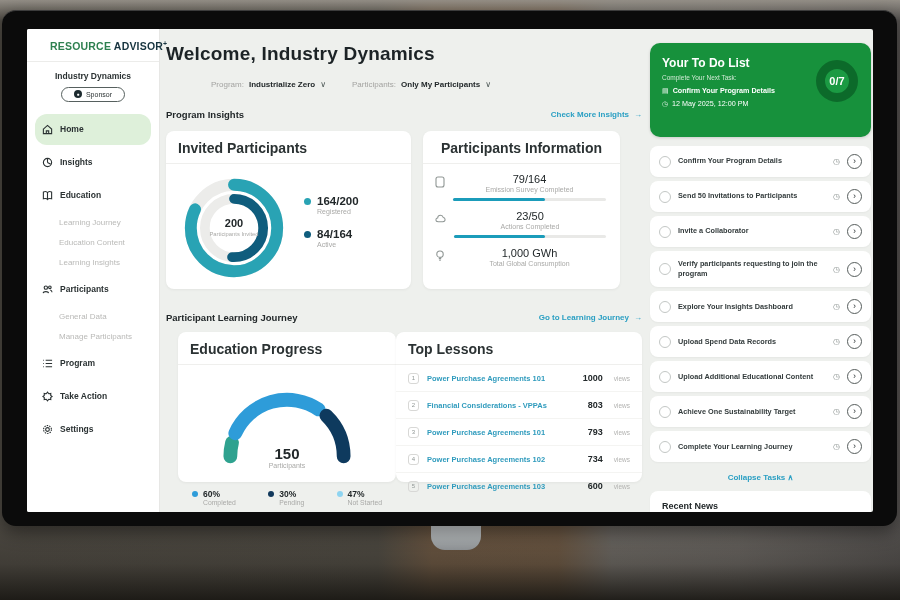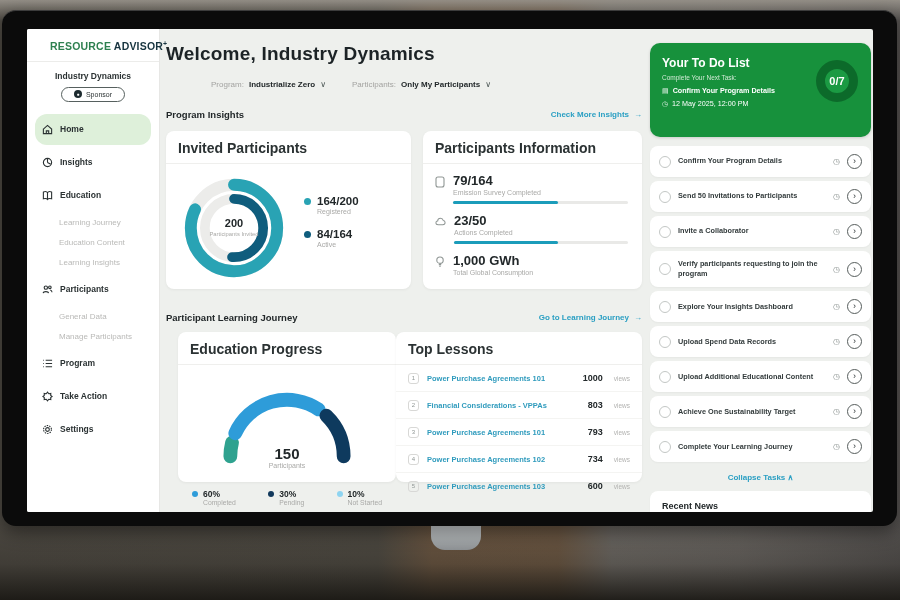--- a/index.html
+++ b/index.html
@@ -77,21 +77,21 @@
   .donut-center .dv { font-size:11px; font-weight:bold; color:#22282a; }
   .donut-center .dl { font-size:5.8px; color:#a9a9a7; line-height:1.3; margin-top:2px; width:50px; }
   .leg-item { display:flex; gap:6px; margin-bottom:13px; }
   .leg-dot { width:7px; height:7px; border-radius:50%; margin-top:3px; }
   .leg-val { font-size:11.5px; font-weight:bold; color:#22282a; }
   .leg-lab { font-size:7px; color:#a9a9a7; margin-top:1px; }
   
   .stat { display:flex; gap:8px; padding:9px 14px 0 12px; }
   .stat-ic { color:#8f9694; margin-top:3px; }
   .stat-body { flex:1; }
-  .stat-val { font-size:13px; font-weight:bold; color:#22282a; }
+  .stat-val { font-size:11px; font-weight:normal; color:#22282a; }
   .stat-lab { font-size:7px; color:#a9a9a7; margin:1px 0 5px 0; }
   .bar { height:3px; border-radius:2px; background:#e9e9e7; width:100%; }
   .bar-fill { height:3px; border-radius:2px; background:#1b9cba; }
   
   .gauge-wrap { position:relative; width:170px; margin:14px auto 8px auto; }
   .gauge-wrap svg { width:170px; height:90px; display:block; }
   .gauge-center { position:absolute; left:0; right:0; bottom:0; text-align:center; }
   .gauge-center .gv { font-size:15px; font-weight:bold; color:#22282a; }
   .gauge-center .gl { font-size:7px; color:#a9a9a7; }
   .gauge-leg { display:flex; justify-content:space-between; padding:12px 14px 0 14px; }
@@ -264,21 +264,21 @@
               <span class="leg-dot" style="background: rgb(15, 93, 125);"></span>
               <span>
                 <div class="leg-val">84/164</div>
                 <div class="leg-lab">Active</div>
               </span>
             </div>
           </div>
         </div>
       </div>
 
-      <div class="card" style="left:257px; top:102px; width:219px; height:158px;">
+      <div class="card" style="left:257px; top:102px; width:197px; height:158px;text-align:center;">
         <div class="card-title">Participants Information</div>
         <div class="card-hr"></div>
         <div class="stat">
           <svg class="stat-ic" width="10" height="12" viewBox="0 0 10 12" fill="none" stroke="#8f9694" stroke-width="1.1">
               <rect x="1" y="1" width="8" height="10" rx="2"></rect>
             </svg>
           <div class="stat-body">
             <div class="stat-val">79/164</div>
             <div class="stat-lab">Emission Survey Completed</div>
             <div class="bar">
@@ -343,21 +343,21 @@
           <div class="gl-item">
             <span class="gl-dot" style="background: rgb(18, 57, 92);"></span>
             <span>
                 <div class="gl-val">30%</div>
                 <div class="gl-lab">Pending</div>
               </span>
           </div>
           <div class="gl-item">
             <span class="gl-dot" style="background: rgb(142, 212, 241);"></span>
             <span>
-                <div class="gl-val">10%</div>
+                <div class="gl-val">47%</div>
                 <div class="gl-lab">Not Started</div>
               </span>
           </div>
         </div>
       </div>
 
       <div class="card" style="left:230px; top:303px; width:246px; height:150px;">
         <div class="card-title">Top Lessons</div>
         <div class="card-hr"></div>
         <div class="lesson">

